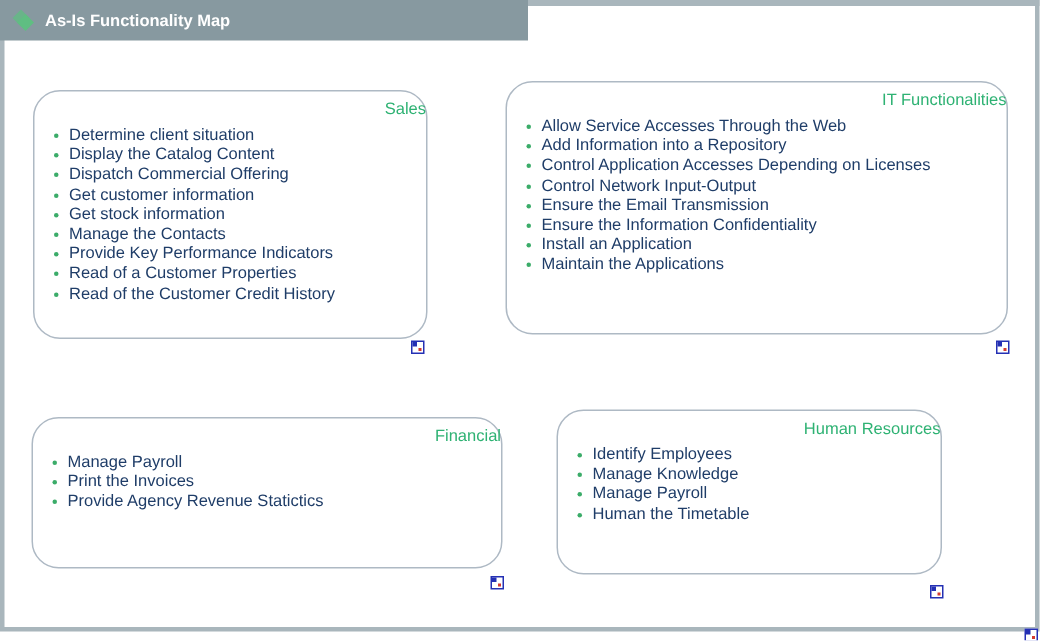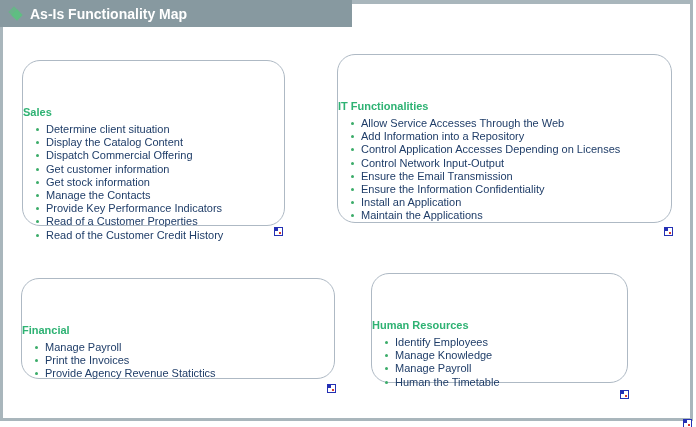--- a/index.html
+++ b/index.html
@@ -39,21 +39,21 @@
     position: absolute;
     left: 0; top: 0;
     width: 352px;
     height: 27px;
     background: var(--title-bar-bg, #8799A0);
     color: var(--title-text, #ffffff);
     display: flex;
     align-items: center;
     gap: 7px;
     padding-left: 9px;
-    font-size: 14px;
+    font-size: 11px;
     font-weight: bold;
     z-index: 5;
   }
 
   .diamond { position: relative; width: 14px; height: 14px; flex: 0 0 14px; }
   .diamond i {
     position: absolute;
     width: 8px; height: 8px;
     transform: rotate(45deg);
     display: block;
@@ -64,26 +64,25 @@
   
   .box {
     position: absolute;
     background: #ffffff;
     border: 1.5px solid var(--box-border, #AEB9C4);
     border-radius: 18px;
     padding-top: 6px;
     z-index: 2;
   }
   .box h2 {
-    text-align: left;
+    text-align: right;
     font-size: 11px;
-    font-weight: bold;
+    font-weight: normal;
     color: var(--box-title, #2EB273);
     margin-bottom: 5px;
-    margin-top: 39px;
   }
   .box ul {
     list-style: none;
     padding-left: 23px;
     padding-right: 6px;
   }
   .box li {
     position: relative;
     font-size: 11px;
     line-height: 13.2px;

